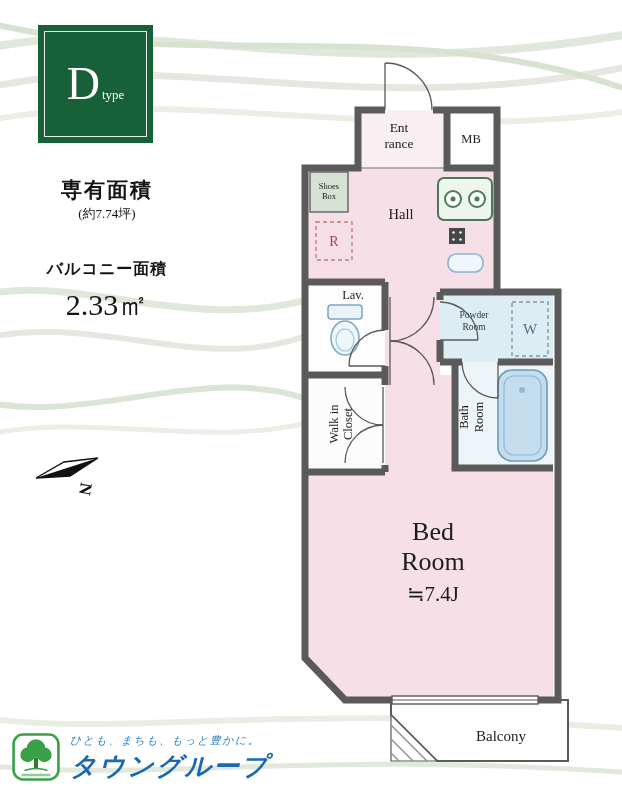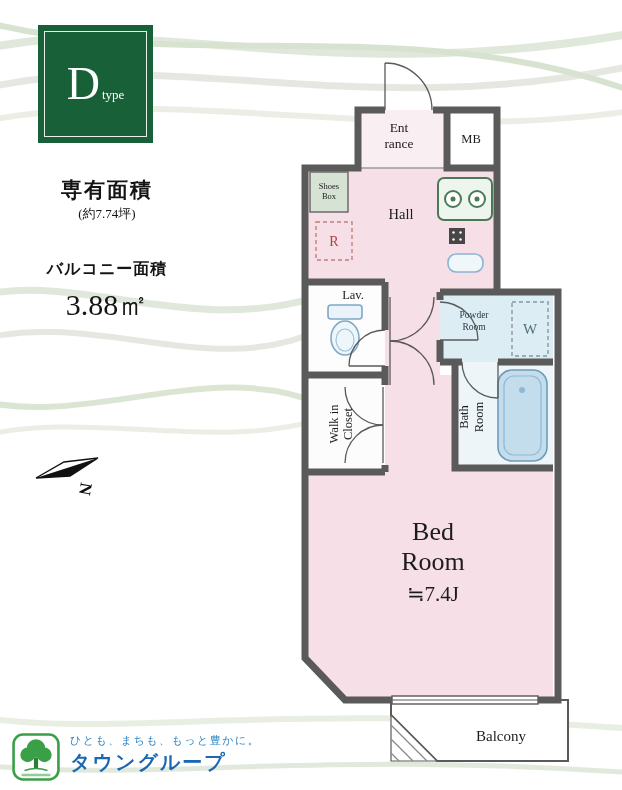--- a/index.html
+++ b/index.html
@@ -19,25 +19,25 @@
 
   
   .areas{position:absolute;left:4px;top:176px;width:206px;text-align:center;color:#141414;}
   .area-label{font-size:21px;font-weight:bold;letter-spacing:2px;}
   .area-value{font-size:30px;margin-top:5px;}
   .area-sub{font-size:13px;margin-top:1px;}
   .area-gap{height:36px;}
   .area-label-2{font-size:16px;font-weight:bold;letter-spacing:1px;}
 
   
-  .brand{position:absolute;left:12px;top:733px;display:flex;align-items:flex-start;}
+  .brand{position:absolute;left:12px;top:733px;display:flex;align-items:flex-start;font-style:italic;}
   .brand-icon{width:48px;height:48px;flex:0 0 auto;}
   .brand-text{margin-left:10px;font-family:"Liberation Sans",sans-serif;}
   .tagline{color:#2f86c5;font-size:11px;letter-spacing:1.5px;}
-  .brand-name{color:#1a67b3;font-size:20px;font-weight:bold;letter-spacing:2px;margin-top:1px;}
+  .brand-name{color:#1a67b3;font-size:26px;font-weight:bold;letter-spacing:2px;margin-top:1px;}
 
   text{font-family:"Liberation Serif",serif;}
 </style>
 </head>
 <body>
 
 <div class="canvas">
 
   <svg class="scene" width="622" height="790" viewBox="0 0 622 790">
 
@@ -201,21 +201,21 @@
         <span class="type-suffix">type</span>
       </div>
     </div>
   </div>
 
   <div class="areas">
     <div class="area-label">専有面積</div>
     <div class="area-sub">(約7.74坪)</div>
     <div class="area-gap"></div>
     <div class="area-label-2">バルコニー面積</div>
-    <div class="area-value">3.88㎡</div>
+    <div class="area-value">2.33㎡</div>
   </div>
 
   <div class="brand">
     <svg class="brand-icon" viewBox="0 0 46 46">
       <rect x="1.5" y="1.5" width="43" height="43" rx="9" fill="#ffffff" stroke="#3aa048" stroke-width="2.5"></rect>
       <circle cx="23" cy="15" r="9" fill="#3aa048"></circle>
       <circle cx="15" cy="21" r="7" fill="#3aa048"></circle>
       <circle cx="31" cy="21" r="7" fill="#3aa048"></circle>
       <rect x="21" y="24" width="4" height="10" fill="#2e7d32"></rect>
       <path d="M12,36 Q23,32 34,36" fill="none" stroke="#3aa048" stroke-width="1.6"></path>

